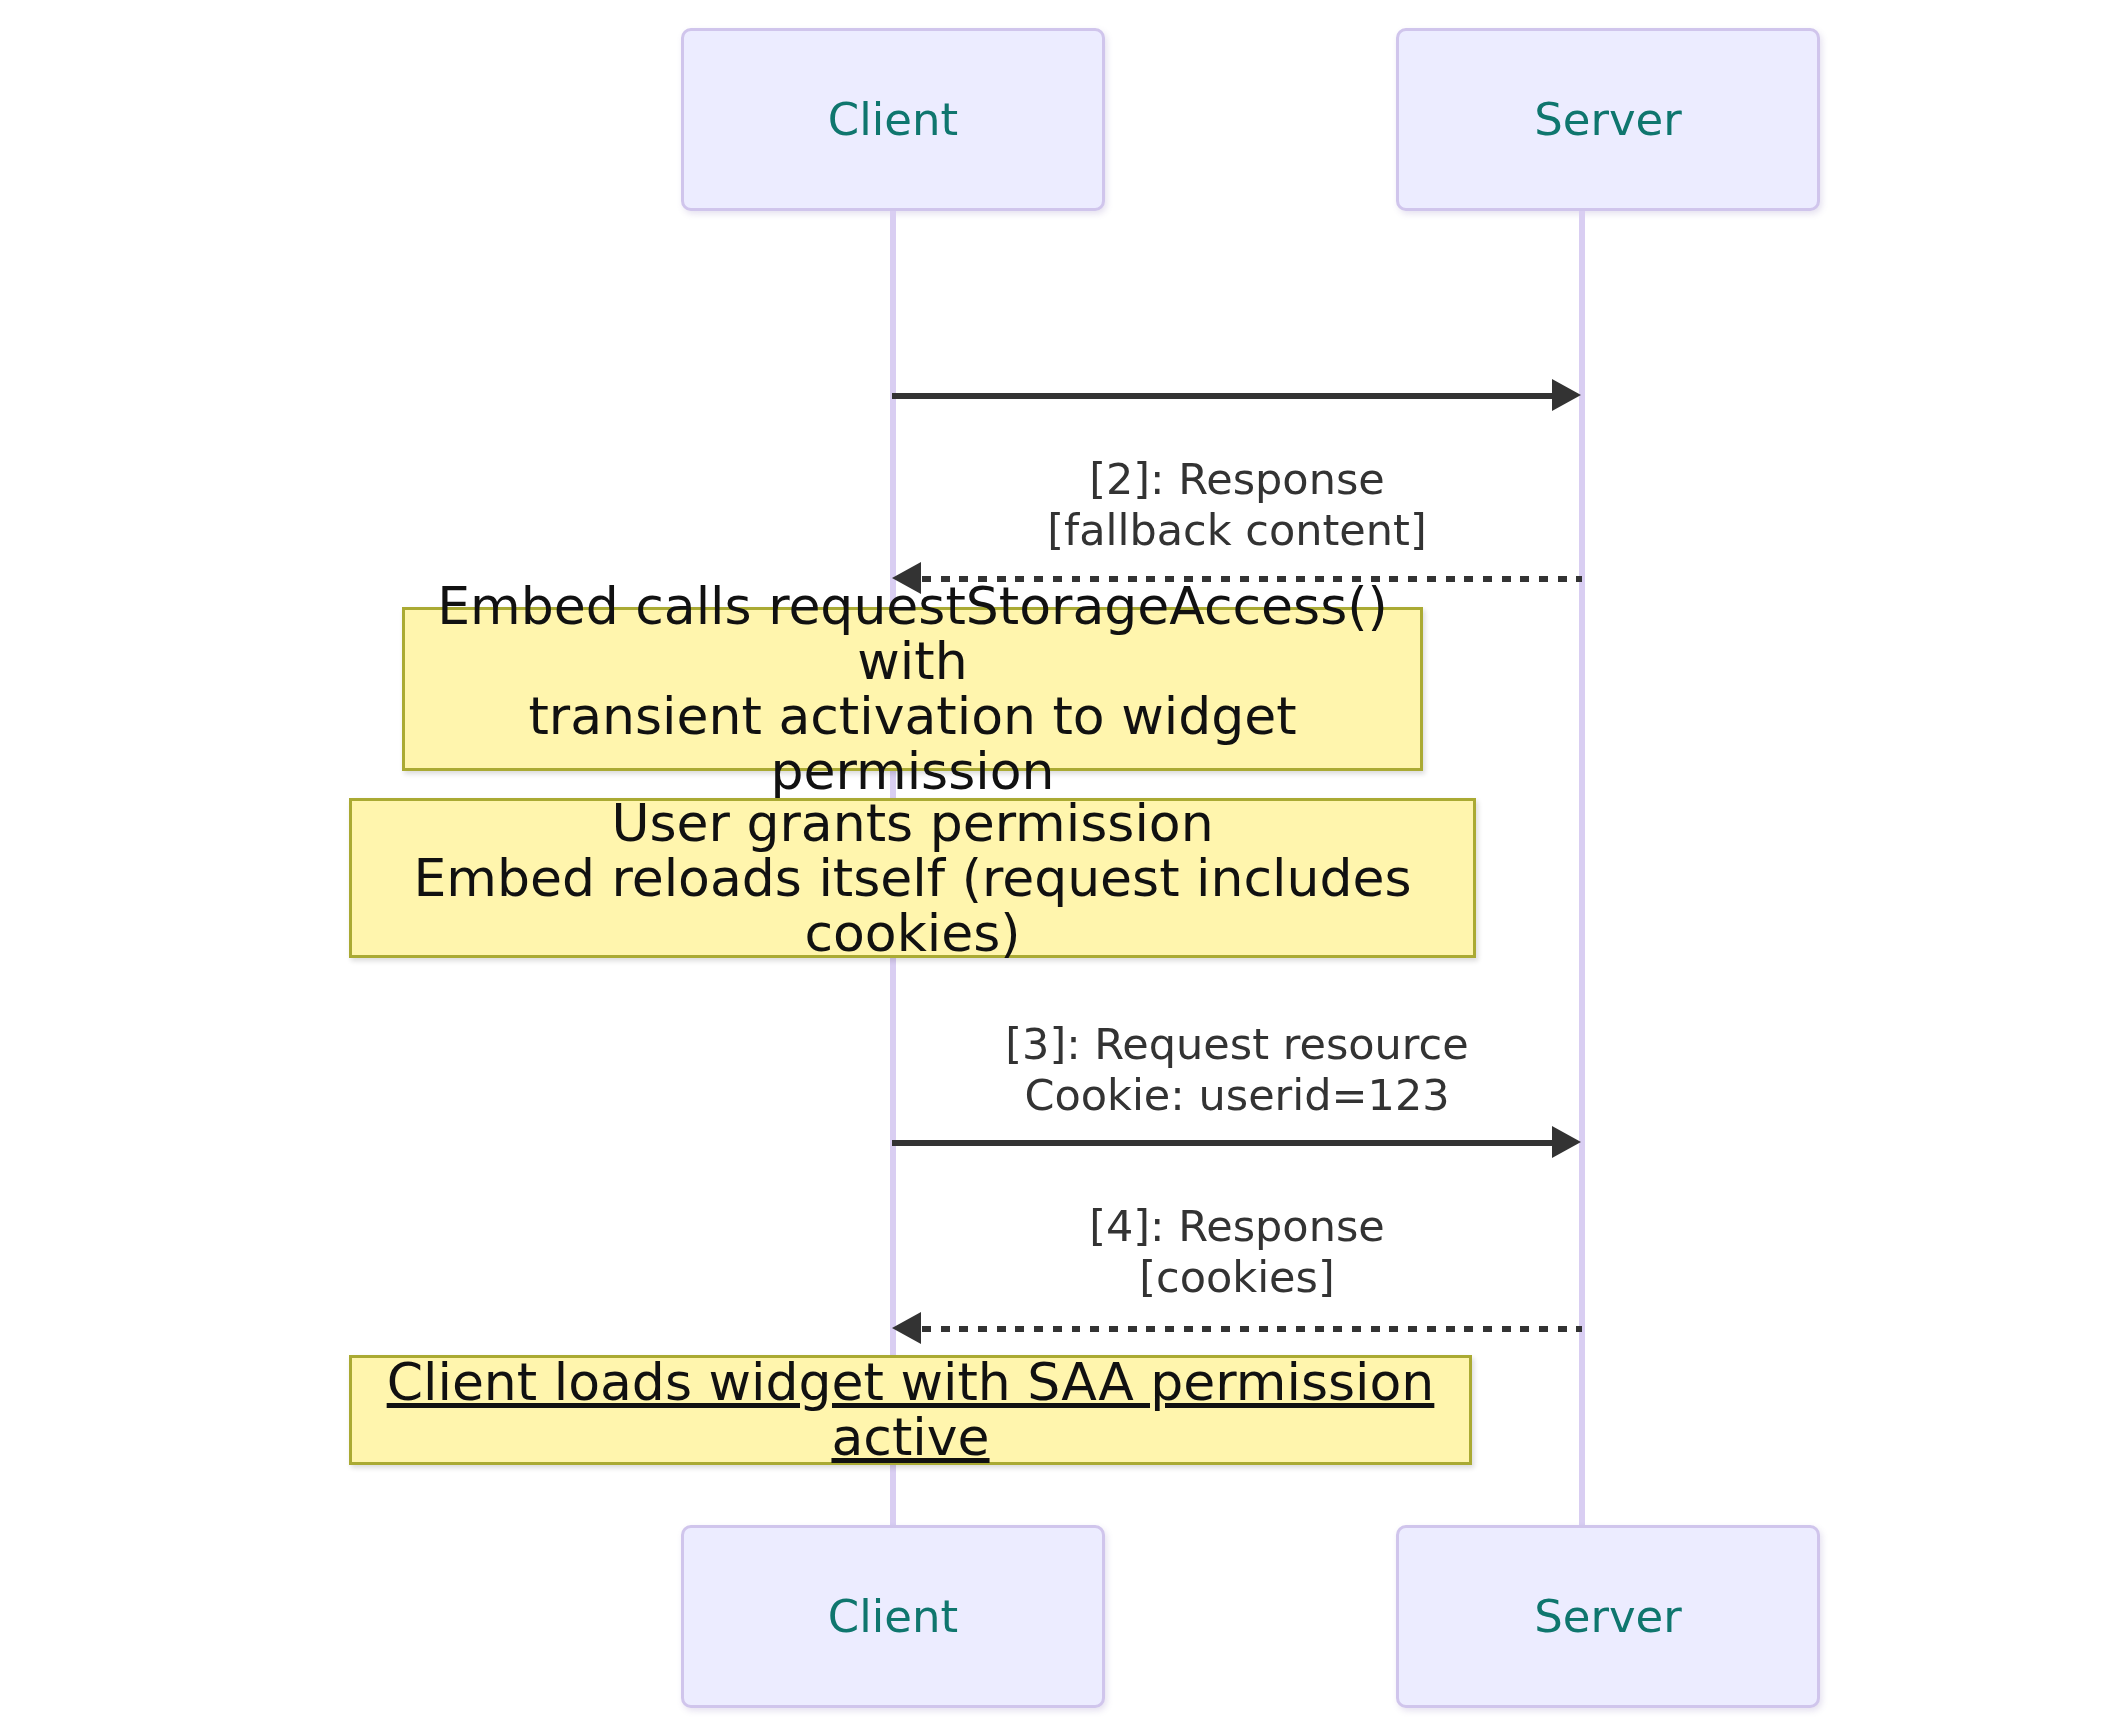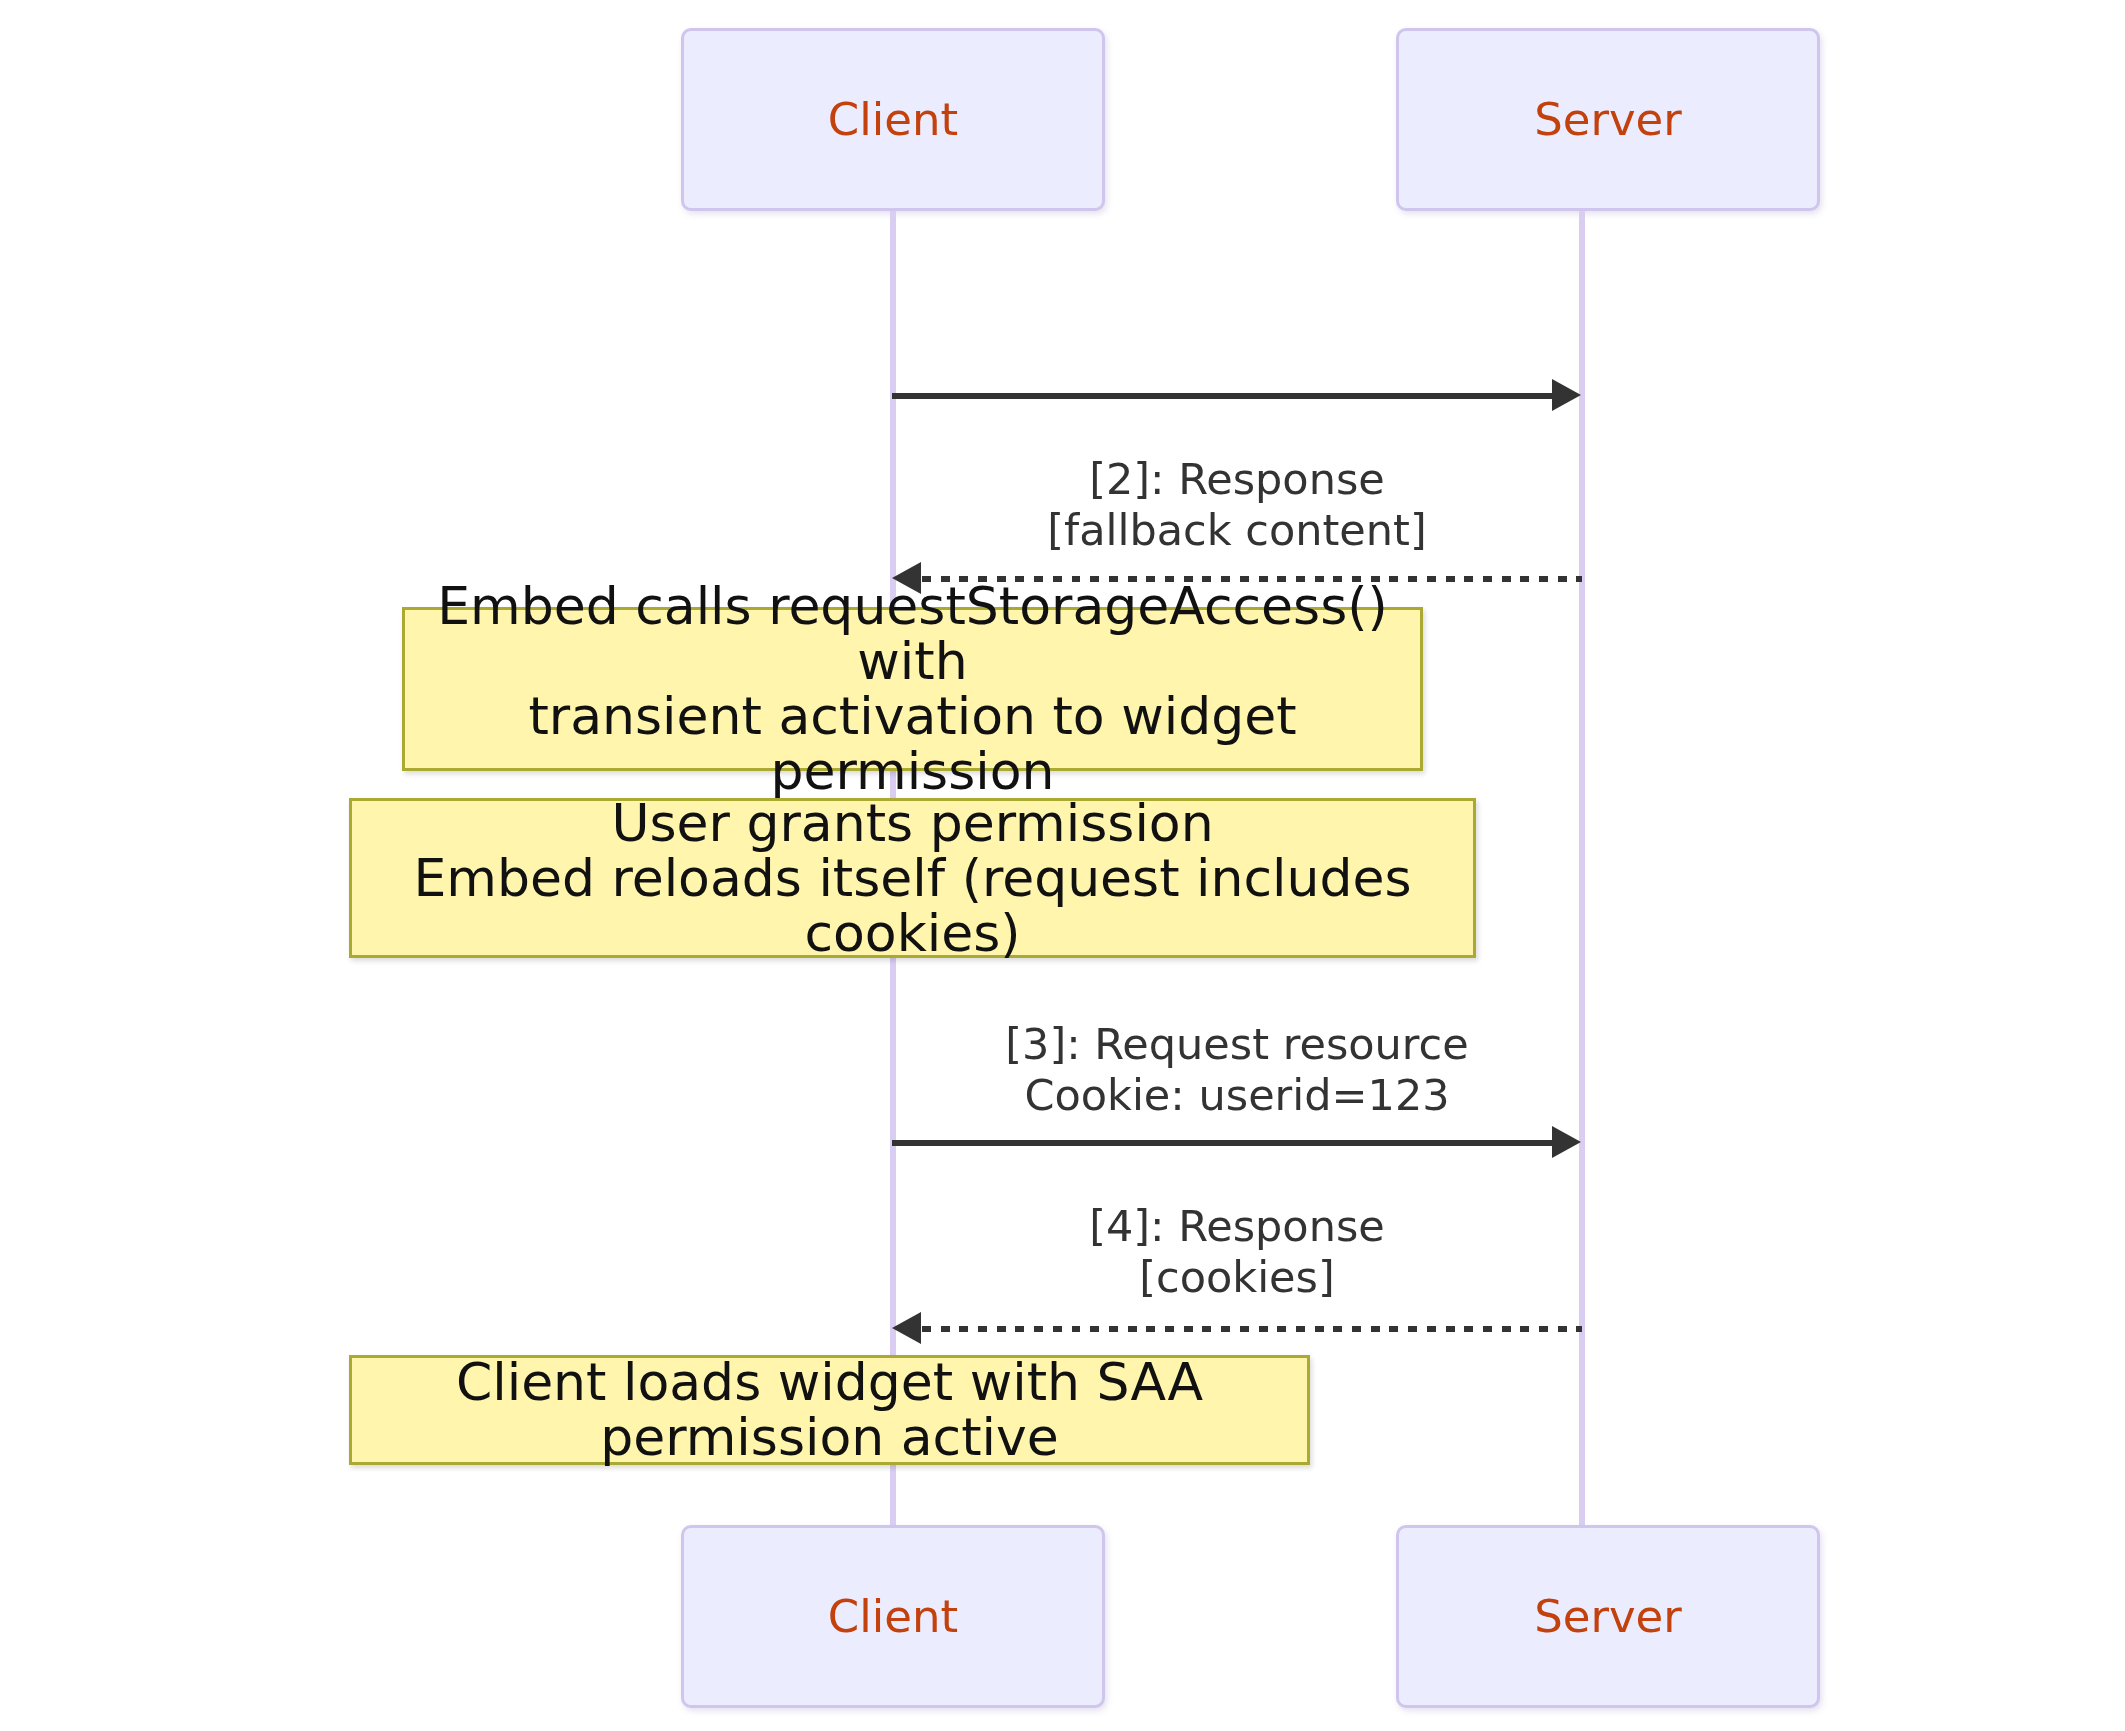--- a/index.html
+++ b/index.html
@@ -20,21 +20,21 @@
     width: 424px;
     height: 183px;
     background: #ECECFF;
     border: 3px solid #D0C5EC;
     border-radius: 9.9px;
     box-sizing: border-box;
     display: flex;
     align-items: center;
     justify-content: center;
     font-size: 45px;
-    color: #c2410c;
+    color: #0f766e;
     box-shadow: 2px 3px 5.9px rgba(110, 90, 170, 0.18);
   }
   .actor.col-client { left: 681px; }
   .actor.col-server { left: 1370px; margin-left: 26px; }
   .actor.row-top { top: 27.6px; }
   .actor.row-bottom { top: 1525px; }
   .lifeline {
     position: absolute;
     top: 211px;
     height: 1314px;
@@ -79,21 +79,21 @@
     justify-content: center;
     text-align: center;
     font-size: 52px;
     line-height: 55px;
     color: #111111;
     box-shadow: 2px 3px 4.9px rgba(0, 0, 0, 0.14);
     margin-left: 8px;
   }
   .note.n1 { left: 394px; top: 607px;  width: 1021px; height: 164px; }
   .note.n2 { left: 341px; top: 798px;  width: 1127px; height: 160px; }
-  .note.n3 { left: 341px; top: 1355px; width: 961px; height: 110px; }
+  .note.n3 { left: 341px; top: 1355px; width: 1123px; height: 110px; text-decoration: underline; }
 </style>
 </head>
 <body>
 
 <div class="canvas">
 
   <div class="actor col-client row-top">
     <span>Client</span>
   </div>
   <div class="actor col-server row-top">

